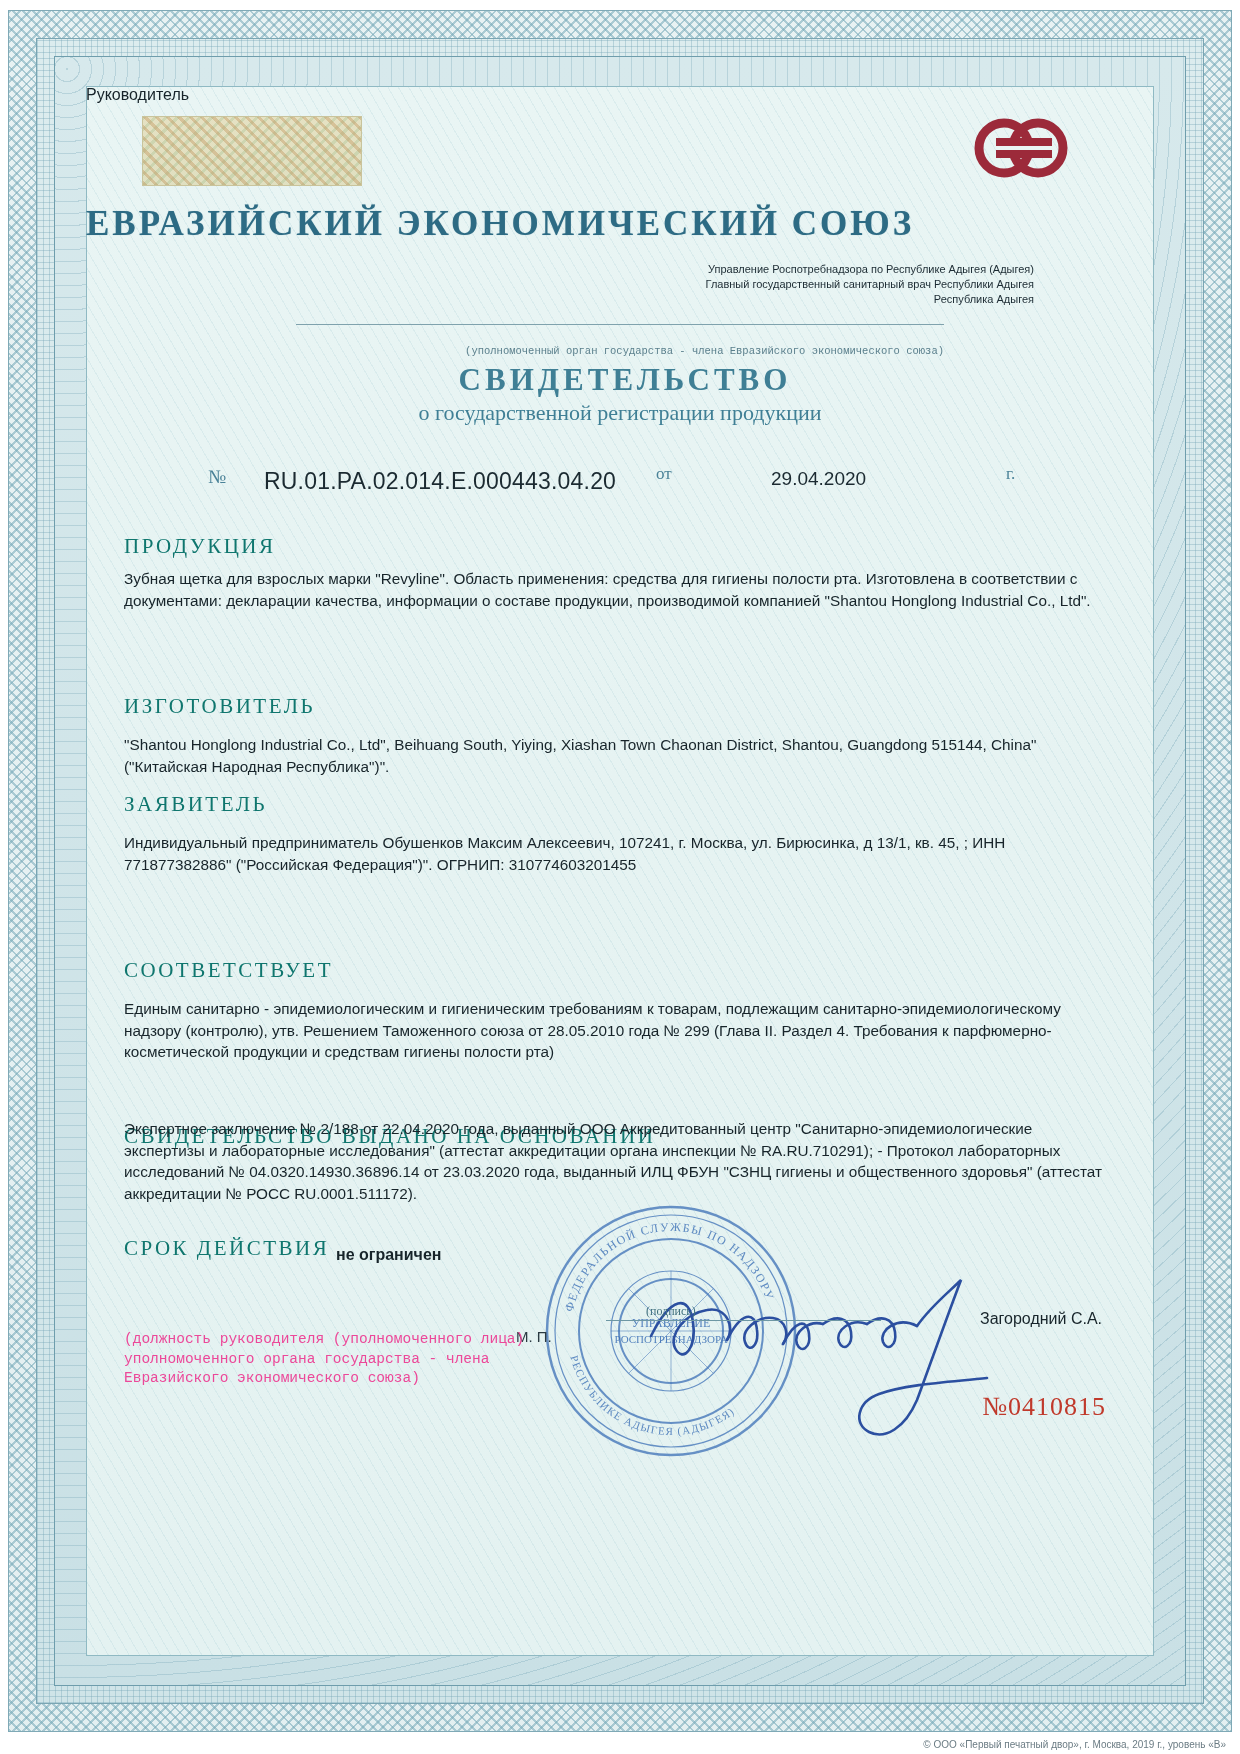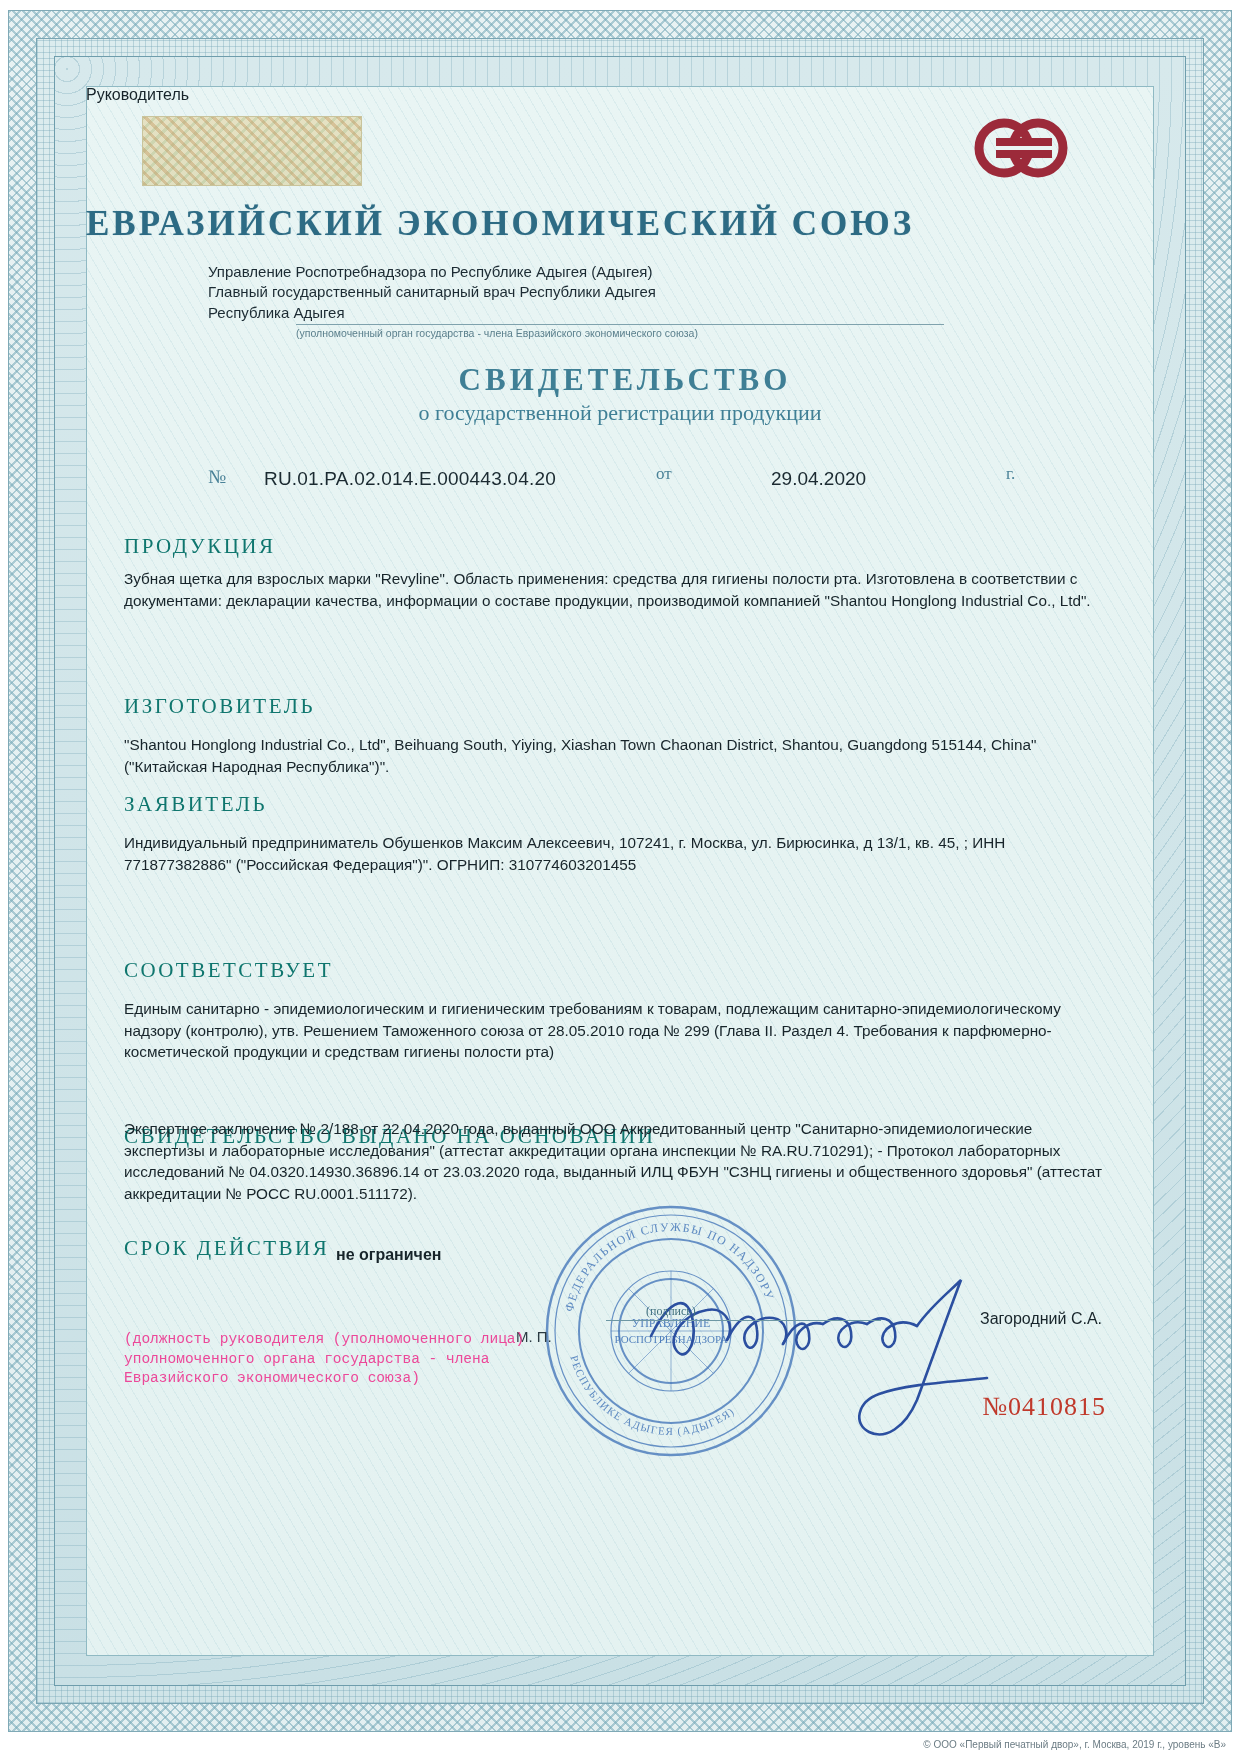--- a/index.html
+++ b/index.html
@@ -94,37 +94,37 @@
     font-family: "Liberation Serif", serif;
     font-weight: bold;
     font-size: 35px;
     letter-spacing: 3px;
     color: #2d6b84;
     text-shadow: 0 0 1px rgba(45,107,132,0.35);
   }
 
   .authority {
     position: absolute;
-    left: 122px; right: 120px; top: 176px;
-    text-align: left;
-    font-size: 15px;
+    left: 108px; right: 120px; top: 176px;
+    text-align: right;
+    font-size: 11px;
     color: #1c2b33;
     line-height: 1.35;
   }
   .authority .line3 { display: block; }
 
   .authority-note {
     position: absolute;
     left: 210px; right: 210px; top: 238px;
-    text-align: left;
-    font-family: Liberation Sans, sans-serif;
+    text-align: right;
+    font-family: Liberation Mono, monospace;
     font-size: 10.5px;
     color: #5a7f8c;
     border-top: 1px solid #7fa2ad;
-    padding-top: 2px;
+    padding-top: 20px;
   }
 
   .doc-title {
     position: absolute;
     left: 0; right: 0; top: 276px;
     text-align: center;
     font-family: "Liberation Serif", serif;
     font-weight: bold;
     font-size: 31px;
     letter-spacing: 4px;
@@ -145,21 +145,21 @@
     left: 100px; right: 80px; top: 378px;
     height: 34px;
   }
   .numrow .lbl-no {
     position: absolute; left: 22px; top: 2px;
     font-family: "Liberation Serif", serif;
     font-size: 19px; color: #4a8298;
   }
   .numrow .val-no {
     position: absolute; left: 78px; top: 4px;
-    font-size: 19px; color: #1b2a31; letter-spacing: 0.2px;
+    font-size: 23px; color: #1b2a31; letter-spacing: 0.2px;
   }
   .numrow .lbl-ot {
     position: absolute; left: 470px; top: 0px;
     font-family: "Liberation Serif", serif;
     font-size: 17px; color: #4a8298;
   }
   .numrow .val-date {
     position: absolute; left: 585px; top: 4px;
     font-size: 19px; color: #1b2a31;
   }

